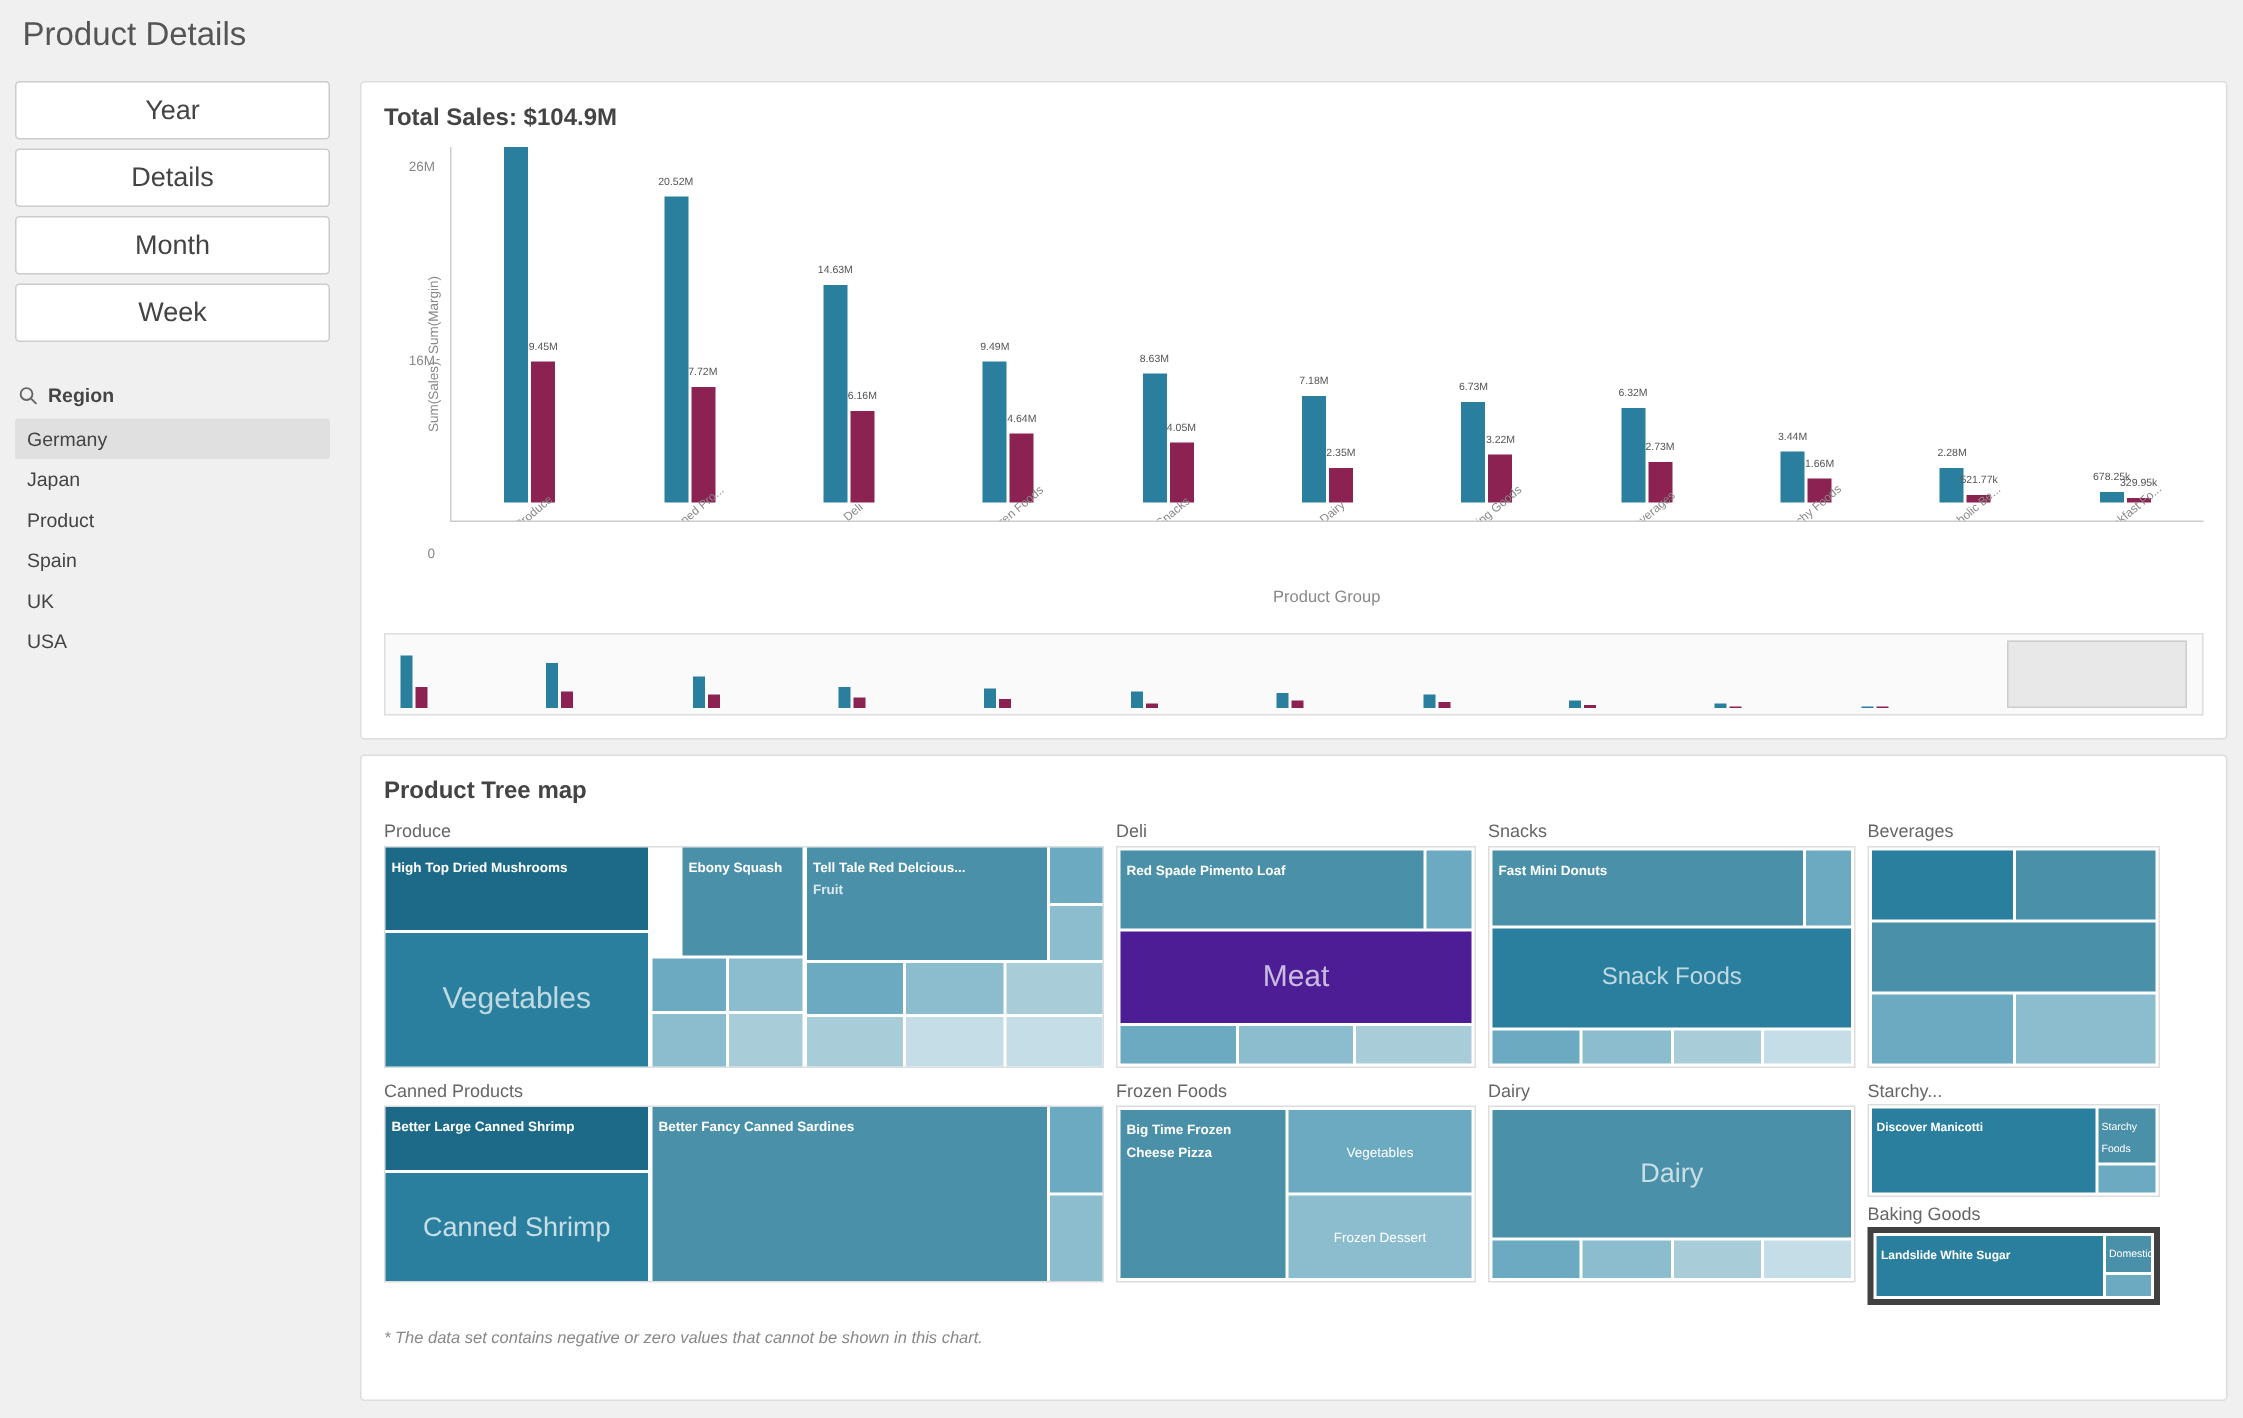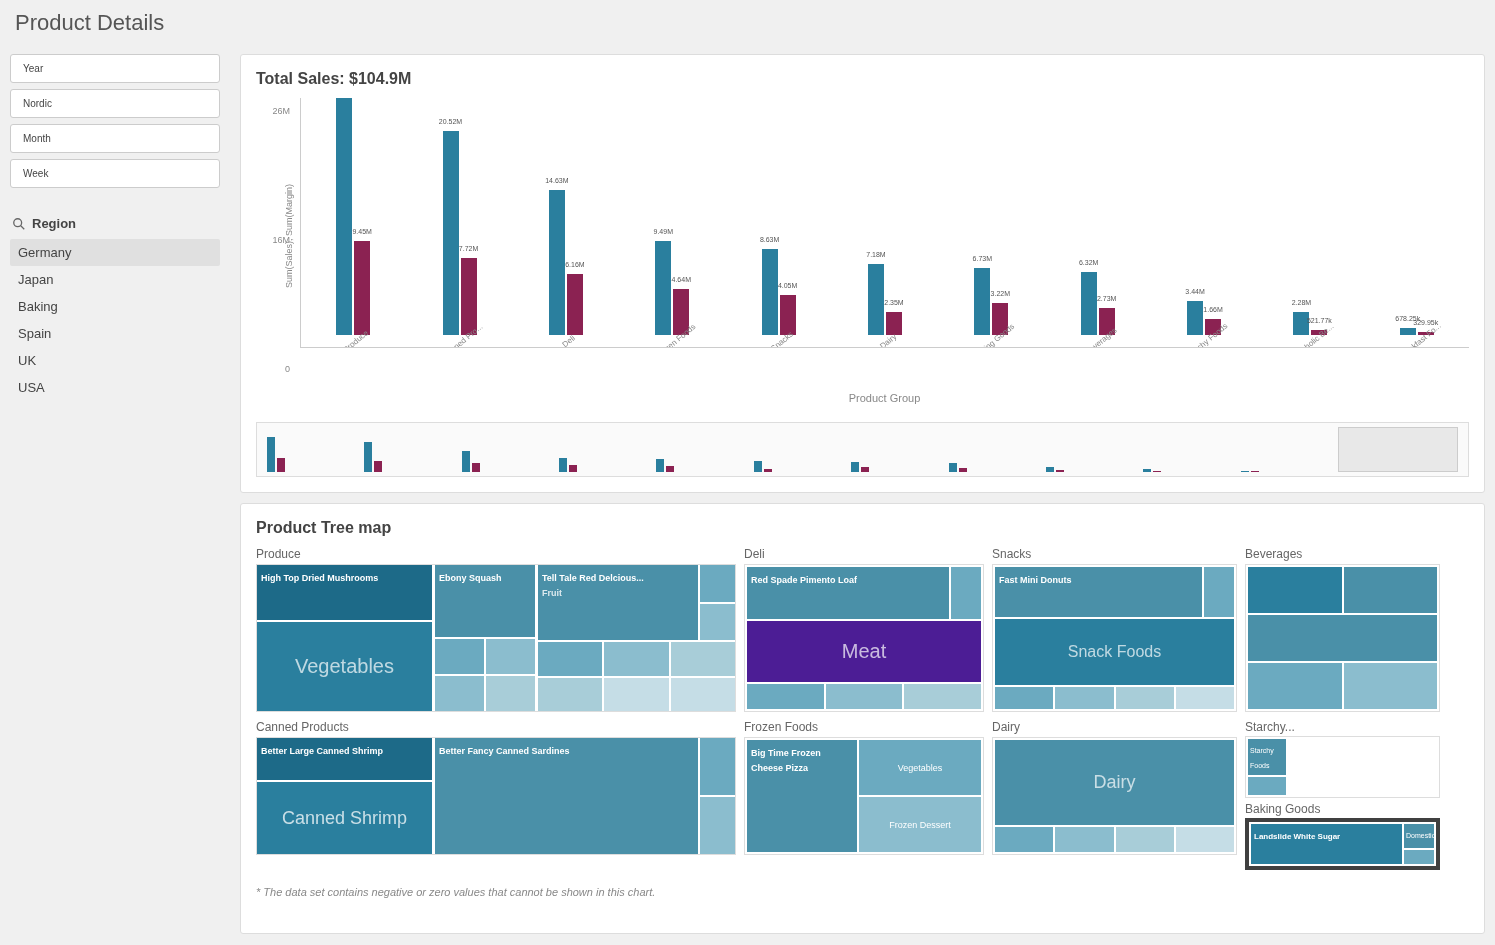--- a/index.html
+++ b/index.html
@@ -4,21 +4,21 @@
   <style>
     * { box-sizing: border-box; margin: 0; padding: 0; }
     body { font-family: 'Segoe UI', Arial, sans-serif; background: #f0f0f0; font-size: 13px; color: #333; }
     
     .page-title { font-size: 22px; font-weight: 300; color: #555; padding: 10px 15px 8px; }
     
     .layout { display: flex; height: calc(100vh - 45px); }
     
     .sidebar { width: 230px; min-width: 230px; background: #f0f0f0; padding: 10px; display: flex; flex-direction: column; gap: 6px; }
     
-    .filter-btn { background: #fff; border: 1px solid #ccc; border-radius: 3px; padding: 8px 12px; text-align: left; cursor: pointer; font-size: 10px; color: #444; }
+    .filter-btn { background: #fff; border: 1px solid #ccc; border-radius: 3px; padding: 8px 12px; text-align: center; cursor: pointer; font-size: 18px; color: #444; }
     
     .sidebar-section { margin-top: 18px; }
     .region-header { display: flex; align-items: center; gap: 6px; font-size: 13px; color: #444; font-weight: 600; padding: 4px 2px 8px; }
     .region-list { display: flex; flex-direction: column; gap: 0; }
     .region-item { padding: 6px 8px; cursor: pointer; color: #444; font-size: 13px; border-radius: 2px; }
     .region-item.selected { background: #e0e0e0; }
     
     .main-content { flex: 1; padding: 10px; display: flex; flex-direction: column; gap: 10px; overflow: auto; }
     
     .chart-panel { background: #fff; border: 1px solid #ddd; border-radius: 3px; padding: 15px; }
@@ -35,36 +35,36 @@
   </style>
 </head>
 <body>
 
 <div class="page-title">Product Details</div>
 
 <div class="layout">
 
   <div class="sidebar">
     <button class="filter-btn">Year</button>
-    <button class="filter-btn">Nordic</button>
+    <button class="filter-btn">Details</button>
     <button class="filter-btn">Month</button>
     <button class="filter-btn">Week</button>
 
     <div class="sidebar-section">
       <div class="region-header">
         <svg class="search-icon-svg" viewBox="0 0 16 16" fill="none">
           <circle cx="6.5" cy="6.5" r="4.5" stroke="#666" stroke-width="1.5"></circle>
           <line x1="10" y1="10" x2="14" y2="14" stroke="#666" stroke-width="1.5"></line>
         </svg>
         <span>Region</span>
       </div>
       <div class="region-list">
         <div class="region-item selected">Germany</div>
         <div class="region-item">Japan</div>
-        <div class="region-item">Baking</div>
+        <div class="region-item">Product</div>
         <div class="region-item">Spain</div>
         <div class="region-item">UK</div>
         <div class="region-item">USA</div>
       </div>
     </div>
   </div>
 
   <div class="main-content">
 
     <div class="chart-panel">
@@ -307,21 +307,21 @@
               <div style="width:175px;min-width:175px;display:flex;flex-direction:column;gap:2px;">
                 <div style="background:#1d6a88;height:55px;padding:4px;position:relative;cursor:pointer;">
                   <span style="font-size:9px;color:white;font-weight:600;">High Top Dried Mushrooms</span>
                 </div>
                 <div style="background:#2a7f9e;flex:1;position:relative;display:flex;align-items:center;justify-content:center;cursor:pointer;">
                   <span style="font-size:20px;color:rgba(255,255,255,0.7);font-weight:400;">Vegetables</span>
                 </div>
               </div>
 
               <div style="width:100px;min-width:100px;display:flex;flex-direction:column;gap:2px;">
-                <div style="background:#4a90a8;height:72px;padding:4px;cursor:pointer;">
+                <div style="background:#4a90a8;height:72px;padding:4px;cursor:pointer;margin-left:20px;">
                   <span style="font-size:9px;color:white;font-weight:600;">Ebony Squash</span>
                 </div>
                 <div style="flex:1;display:grid;grid-template-columns:1fr 1fr;grid-template-rows:1fr 1fr;gap:2px;">
                   <div style="background:#6baac0;cursor:pointer;"></div>
                   <div style="background:#8bbdce;cursor:pointer;"></div>
                   <div style="background:#8bbdce;cursor:pointer;"></div>
                   <div style="background:#a8cdd8;cursor:pointer;"></div>
                 </div>
               </div>
 
@@ -469,20 +469,23 @@
               <div style="background:#6baac0;cursor:pointer;"></div>
               <div style="background:#8bbdce;cursor:pointer;"></div>
             </div>
           </div>
 
           <div style="display:flex;flex-direction:column;gap:4px;">
 
             <div>
               <div style="font-size:12px;color:#666;margin-bottom:2px;">Starchy...</div>
               <div style="height:62px;border:1px solid #ddd;display:flex;gap:2px;padding:2px;">
+                <div style="background:#2a7f9e;flex:1;padding:3px;cursor:pointer;">
+                  <span style="font-size:8px;color:white;font-weight:600;">Discover Manicotti</span>
+                </div>
                 <div style="display:flex;flex-direction:column;gap:2px;width:38px;">
                   <div style="background:#4a90a8;flex:1;cursor:pointer;padding:2px;">
                     <span style="font-size:7px;color:white;">Starchy Foods</span>
                   </div>
                   <div style="background:#6baac0;height:18px;cursor:pointer;"></div>
                 </div>
               </div>
             </div>
 
             <div>

